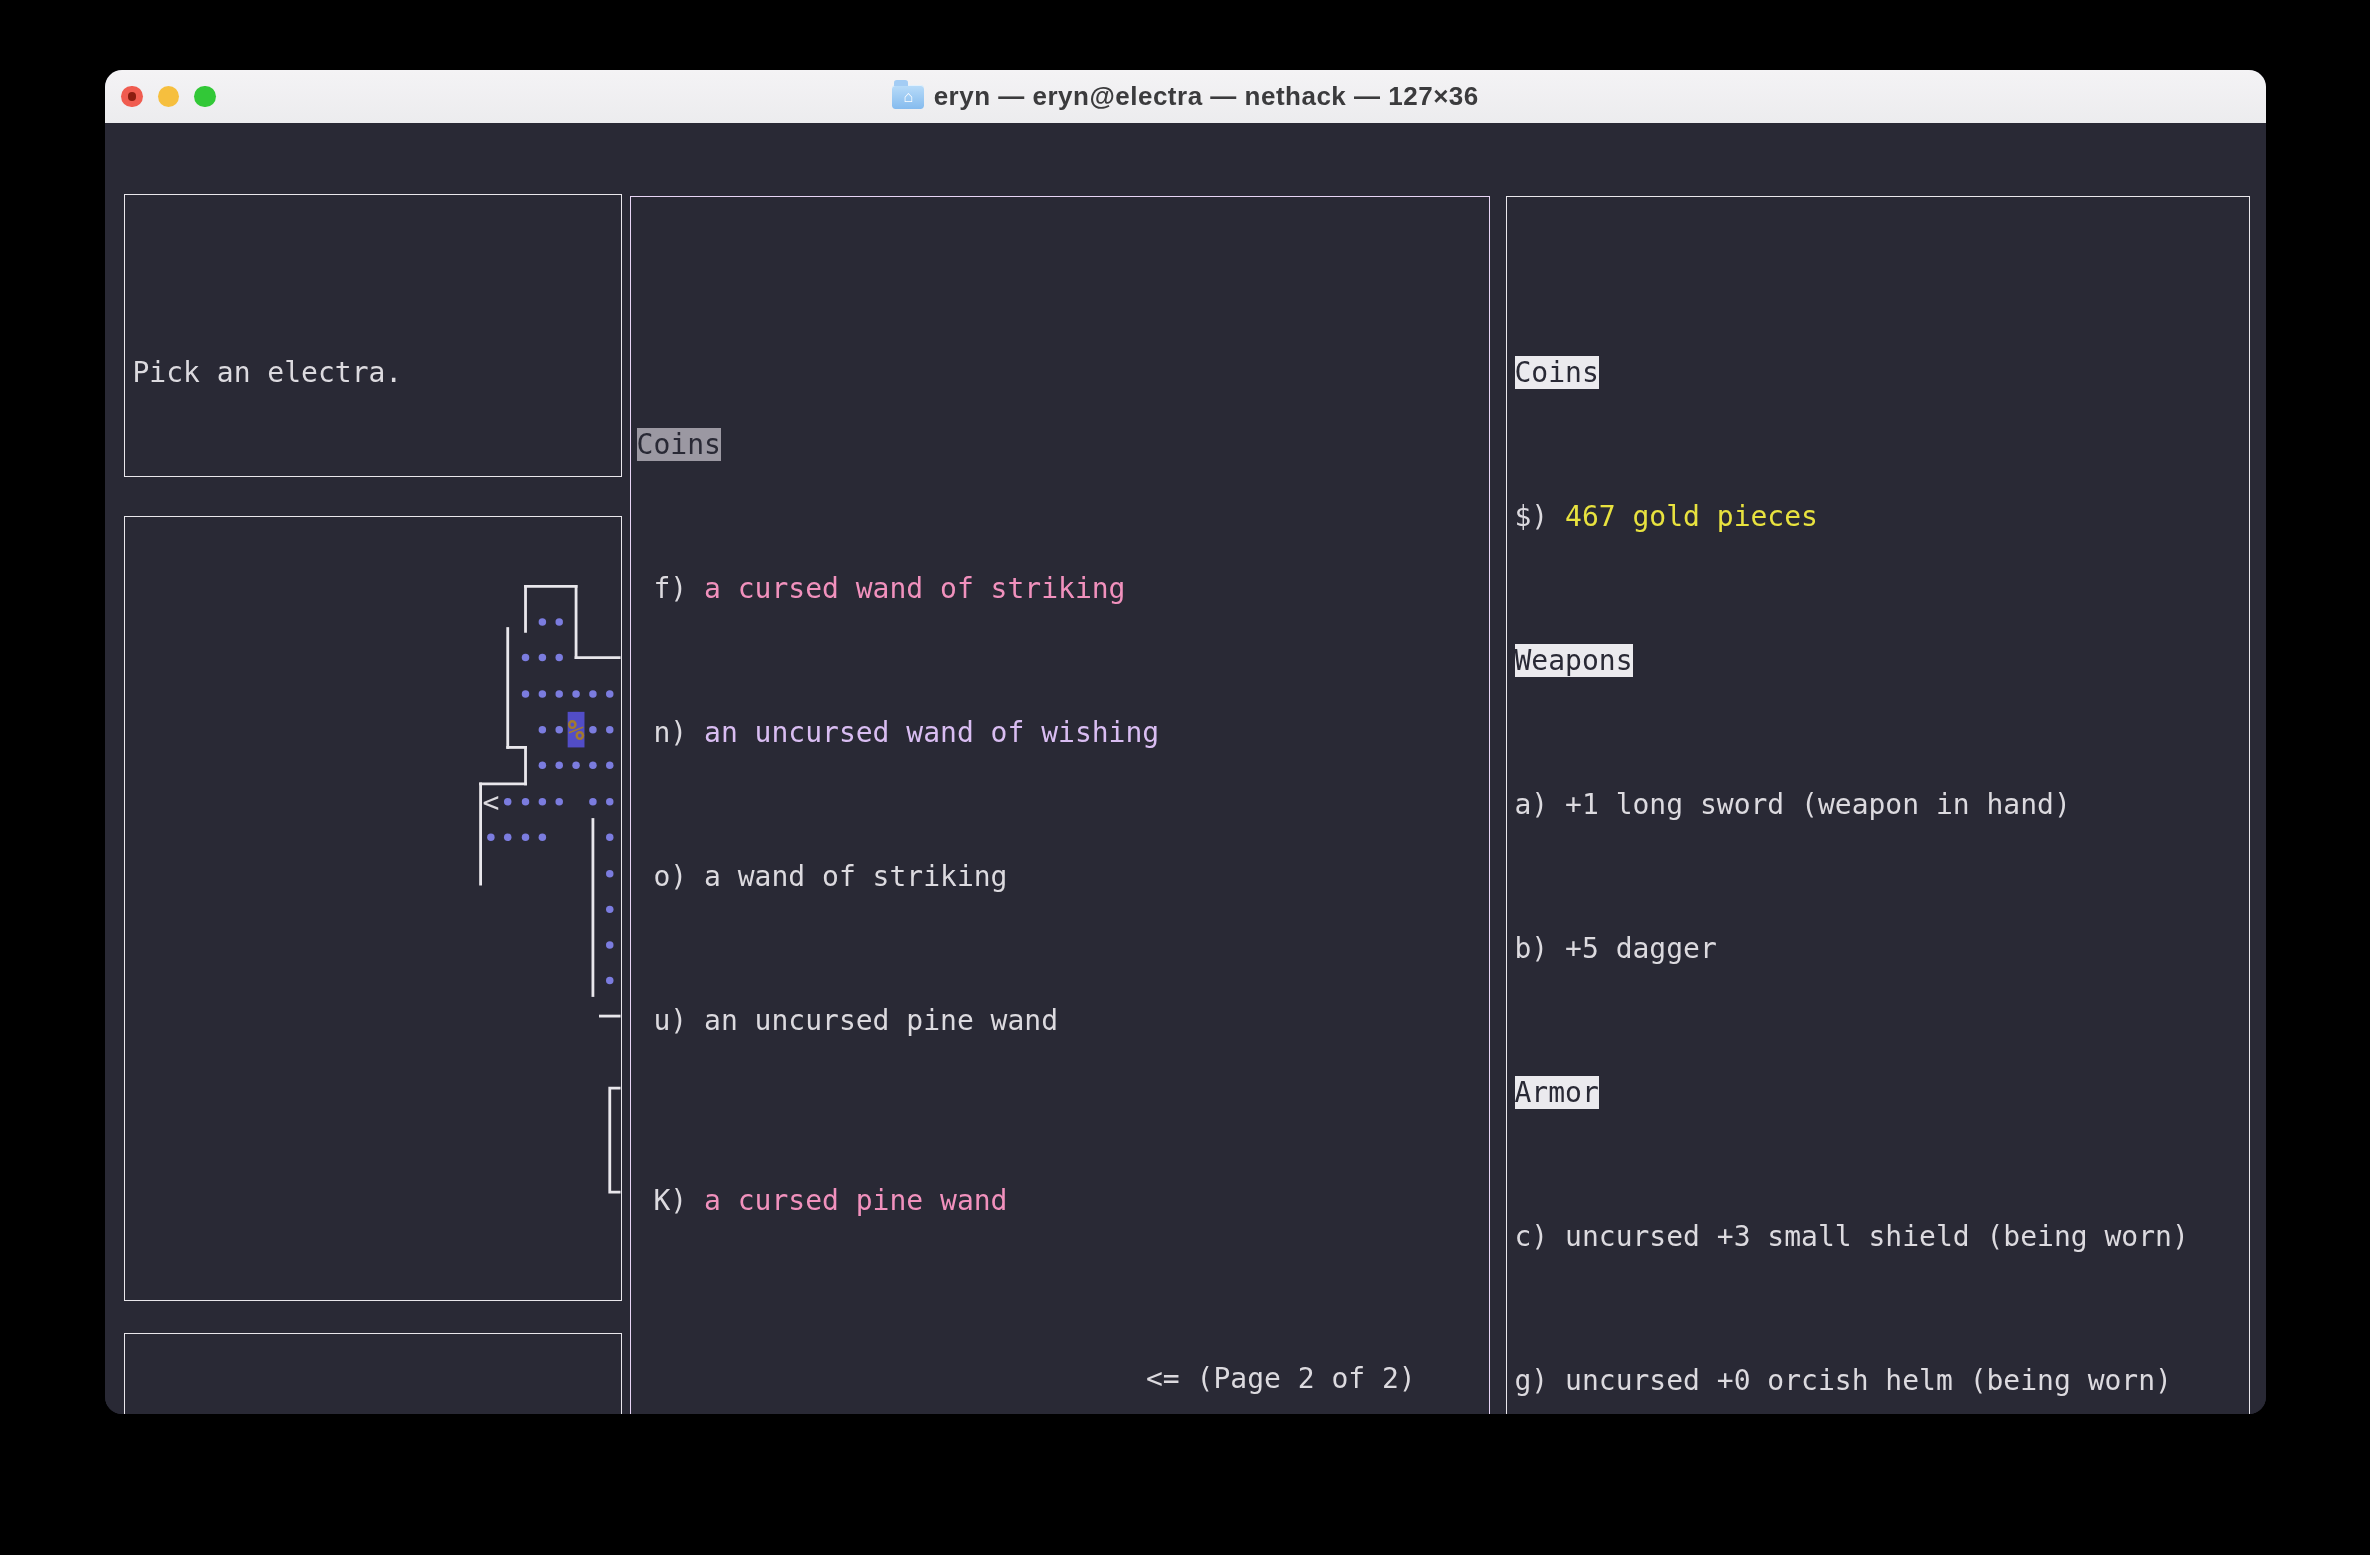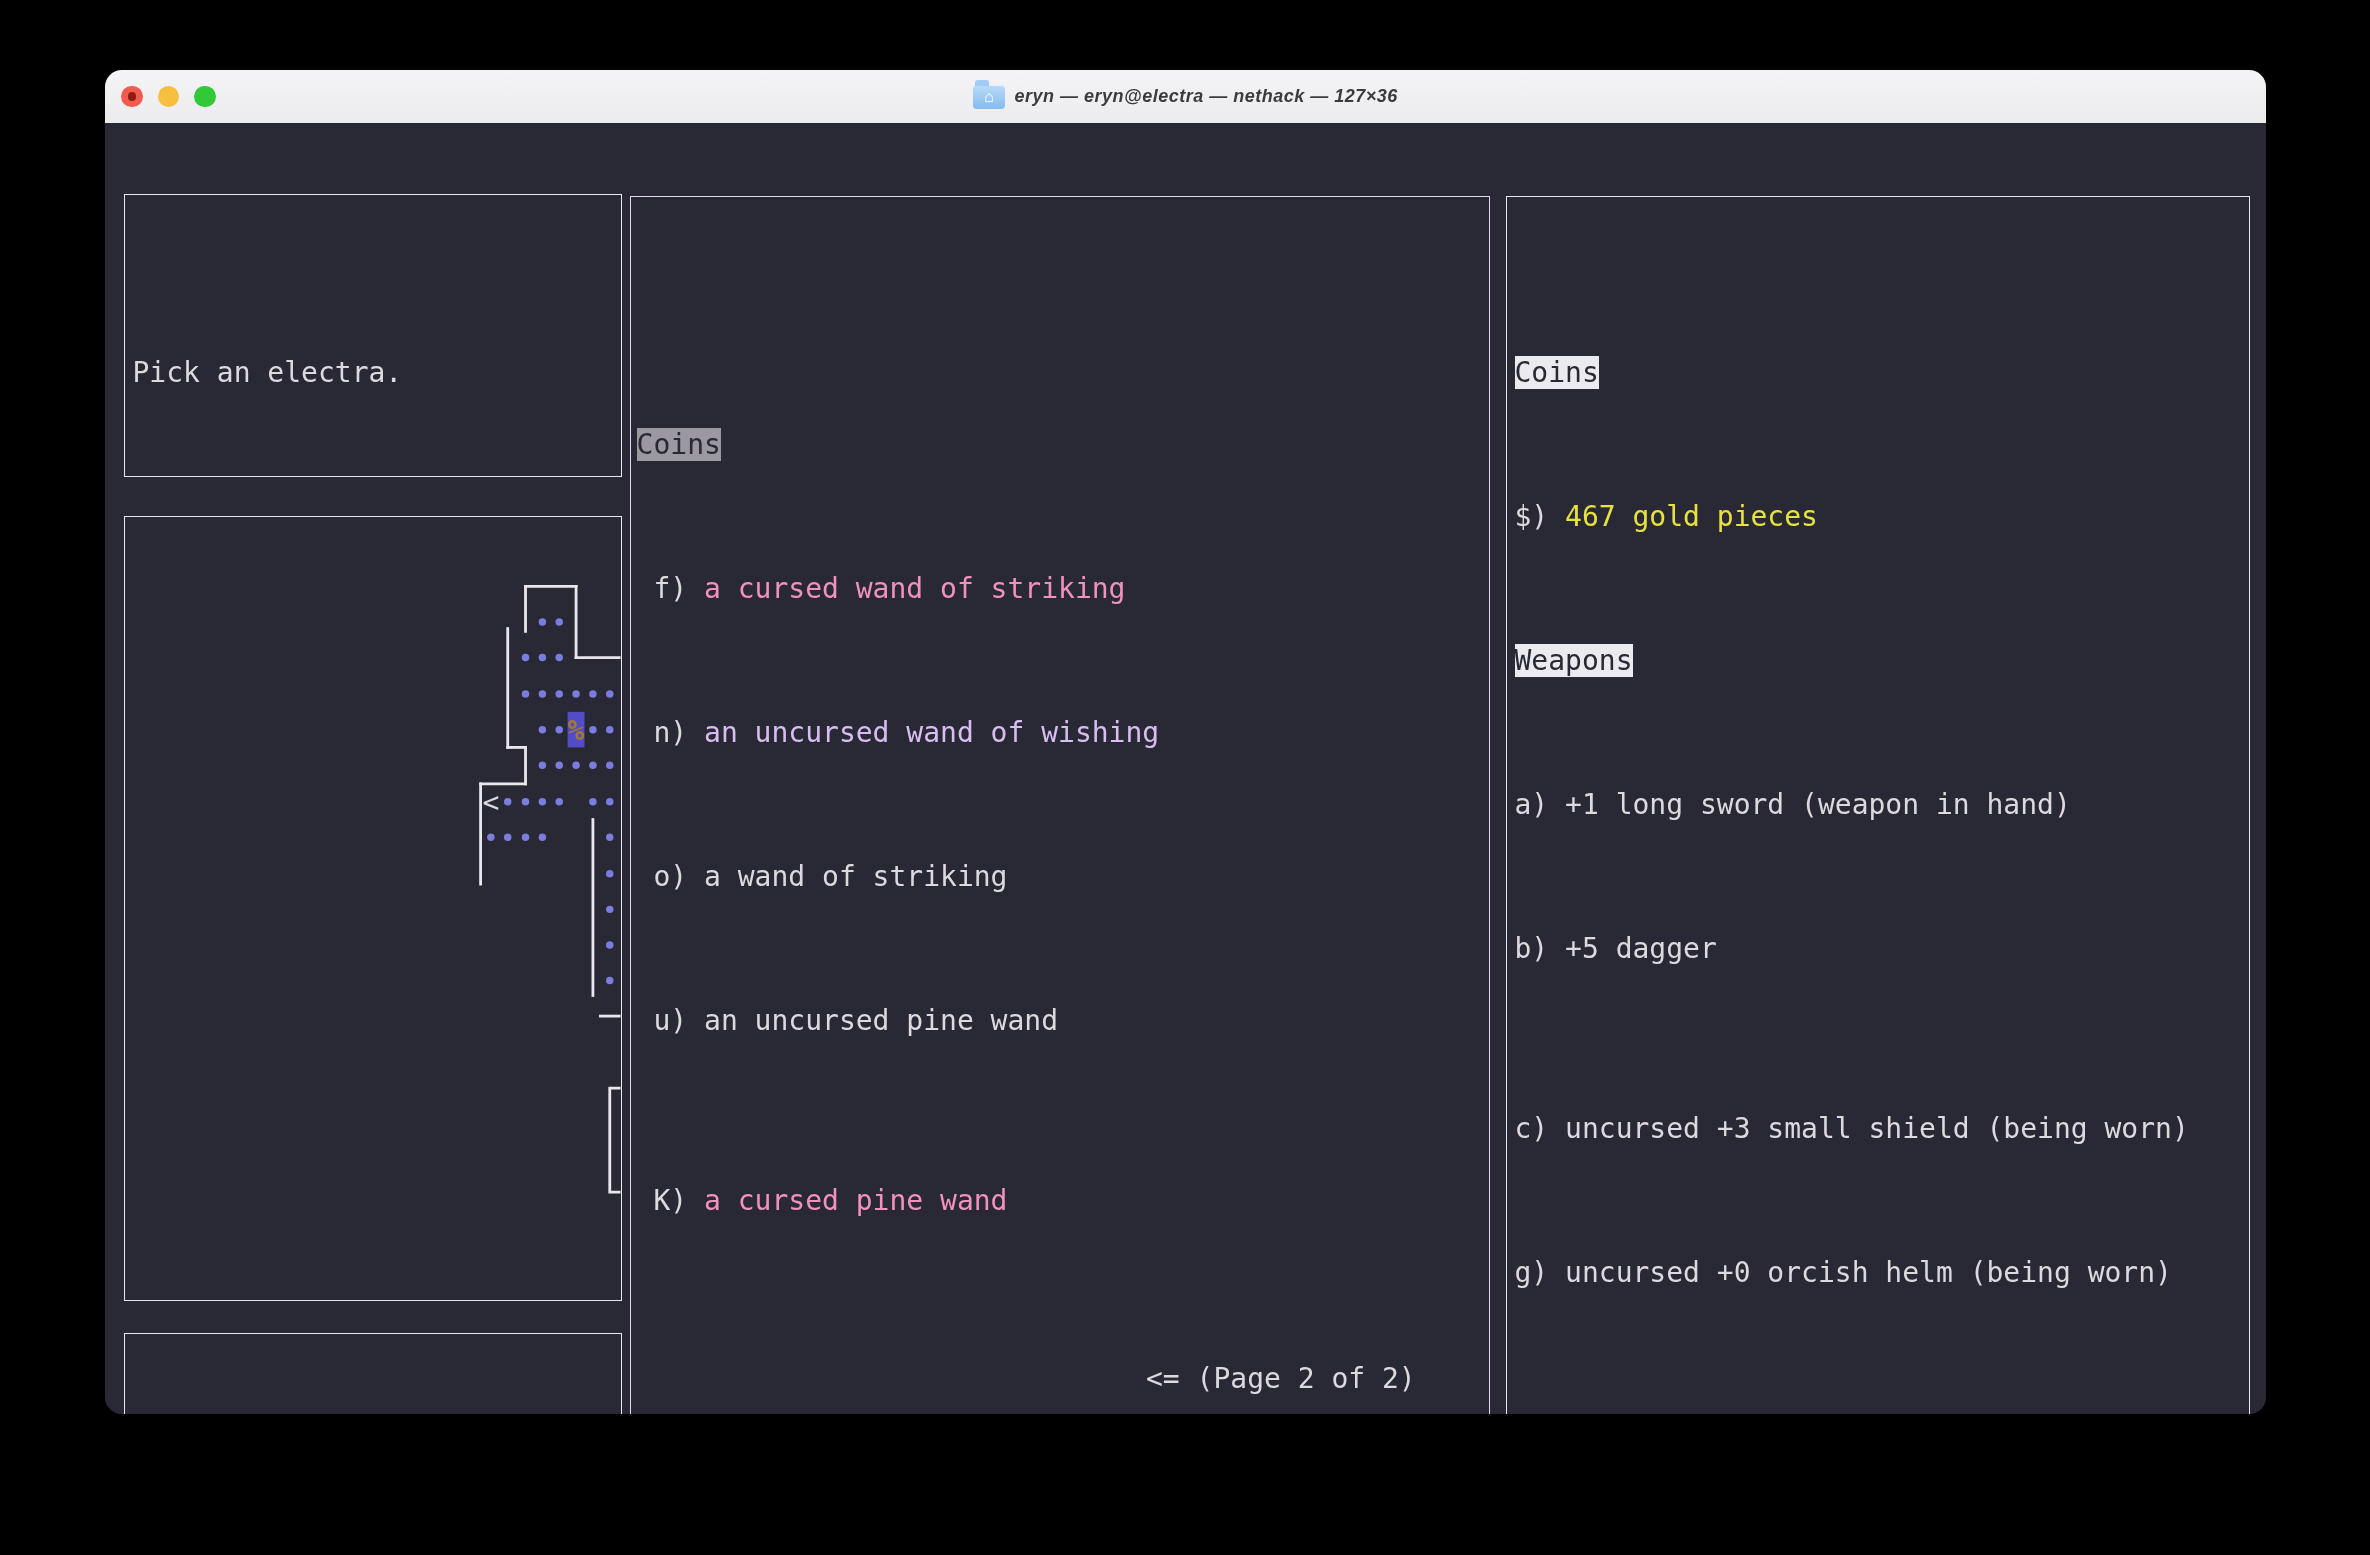--- a/index.html
+++ b/index.html
@@ -24,21 +24,21 @@
   .tl{width:21.5px;height:21.5px;border-radius:50%;position:relative;}
   .tl.red{background:var(--btn-red);}
   .tl.red::after{content:"";position:absolute;left:6.6px;top:6.6px;width:8.4px;height:8.4px;border-radius:50%;background:var(--btn-red-dot);}
   .tl.yellow{background:var(--btn-yellow);}
   .tl.green{background:var(--btn-green);}
   .title-wrap{display:flex;align-items:center;gap:9.4px;}
   .folder{width:32px;height:24px;border-radius:3.7px;position:relative;
     background:linear-gradient(#b9dcf9,#85bbee);box-shadow:inset 0 0.9px 0 rgba(255,255,255,.6);}
   .folder::before{content:"";position:absolute;top:-4.7px;left:1.9px;width:14px;height:6.6px;border-radius:2.8px 2.8px 0 0;background:#a3ccf4;}
   .folder::after{content:"⌂";position:absolute;inset:0;display:flex;align-items:center;justify-content:center;color:#fff;font-size:16px;line-height:1;}
-  .title-text{font-size:18px;font-weight:bold;color:var(--title-fg);letter-spacing:0.5px;font-style:italic;}
+  .title-text{font-size:26px;font-weight:bold;color:var(--title-fg);letter-spacing:0.5px;}
   
   .screen{position:absolute;left:0;top:53px;right:0;bottom:0;background:var(--bg);}
   .pane{
     position:absolute;border:1.9px solid var(--border-white);
     font-size:28px;line-height:36px;color:var(--fg);
     white-space:pre;overflow:hidden;box-sizing:border-box;
   }
   .msg-box   {left:19px;  top:71px;   width:498px;height:283px; padding:16px 0 0 7.5px;}
   .map-box   {left:19px;  top:393px;  width:498px;height:785px; padding:0;}
   .status-box{left:19px;  top:1210px; width:498px;height:107px; padding:17px 0 0 7.5px;}
@@ -205,20 +205,21 @@
         <div class="row"><span class="letter"></span><span class=" hdr-light">Coins</span></div>
       
         <div class="row"><span class="letter">$) </span><span class=" yellow">467 gold pieces</span></div>
       
         <div class="row"><span class="letter"></span><span class=" hdr-light">Weapons</span></div>
       
         <div class="row"><span class="letter">a) </span><span class=" white">+1 long sword (weapon in hand)</span></div>
       
         <div class="row"><span class="letter">b) </span><span class=" white">+5 dagger</span></div>
       
+        <div class="row"><span class="letter"></span><span class=" hdr-light">Armor</span></div>
       
         <div class="row"><span class="letter">c) </span><span class=" white">uncursed +3 small shield (being worn)</span></div>
       
         <div class="row"><span class="letter">g) </span><span class=" white">uncursed +0 orcish helm (being worn)</span></div>
       
         
       
         
       
         

